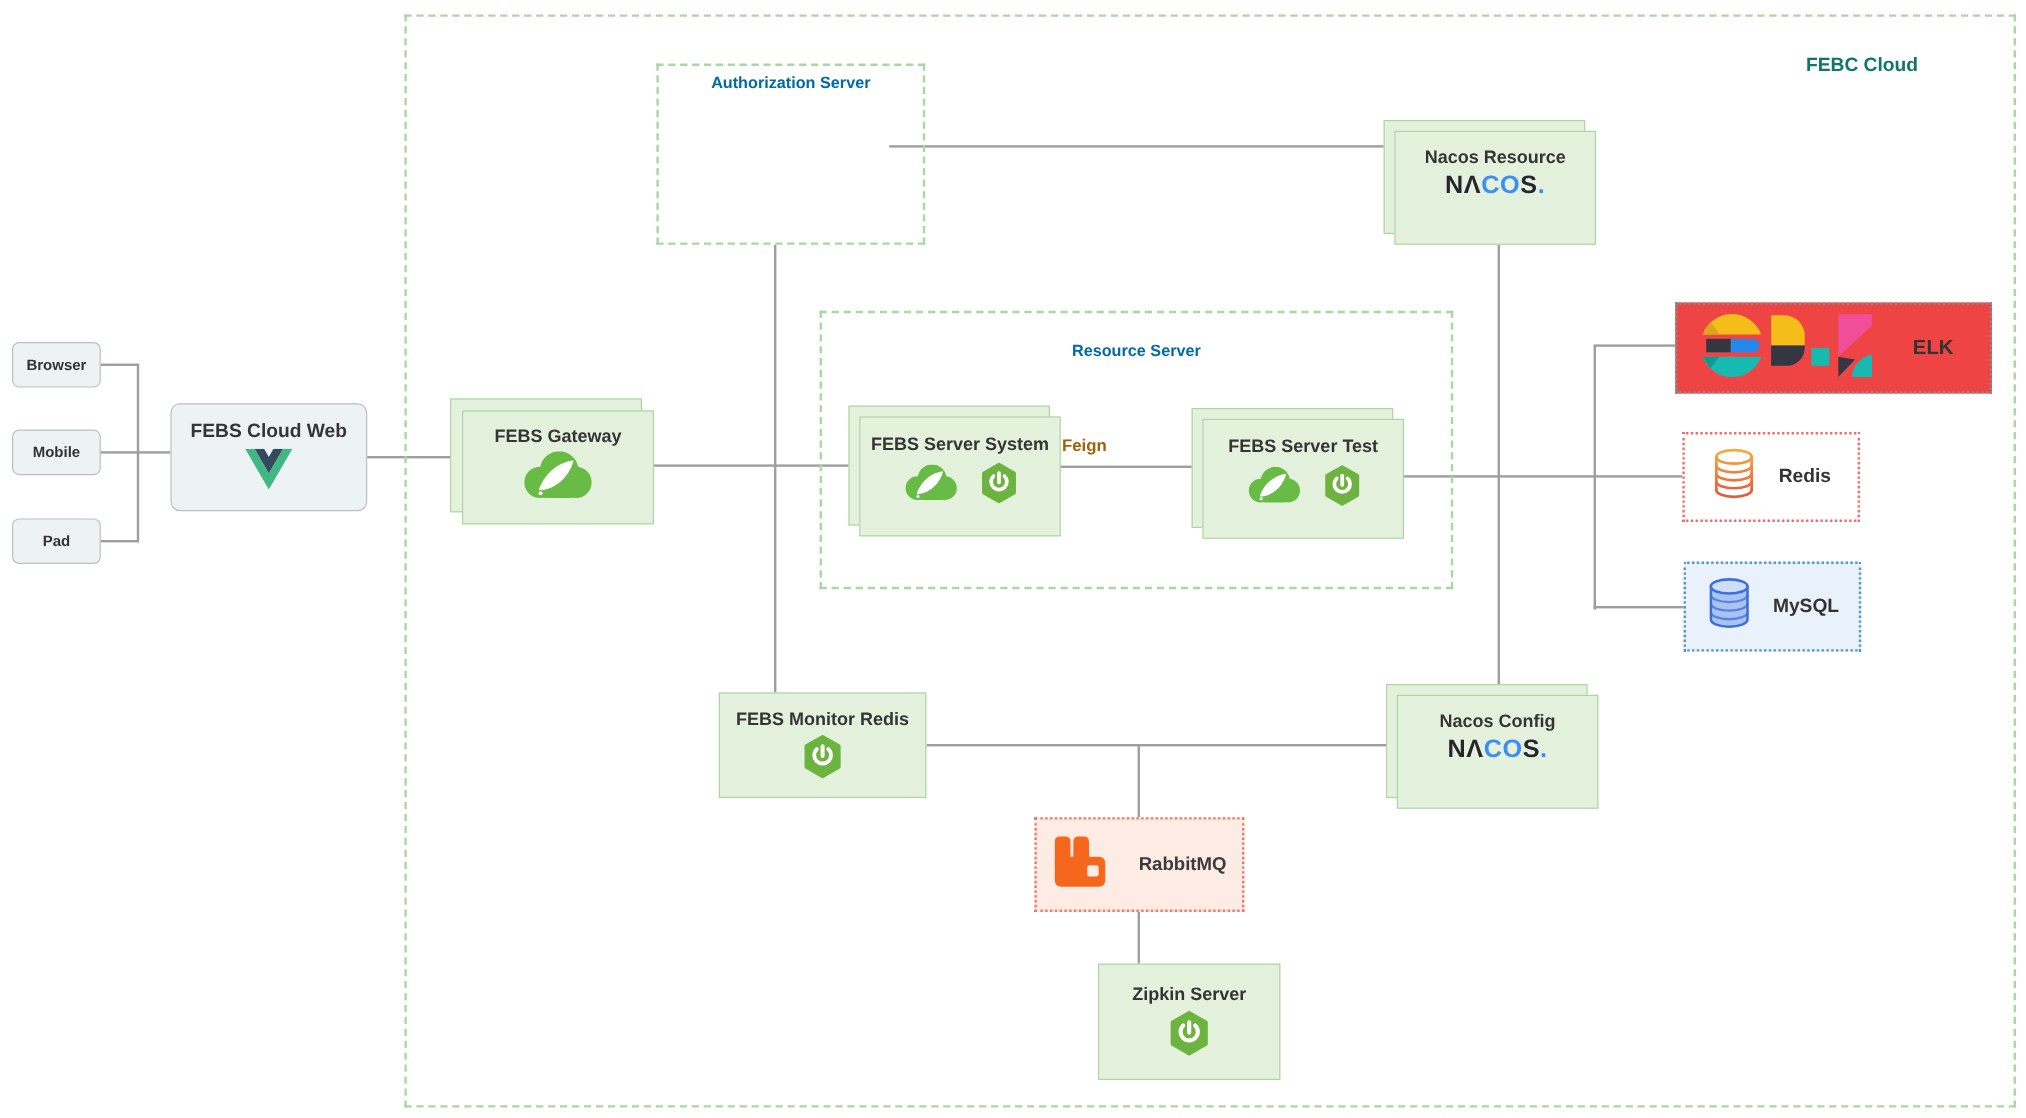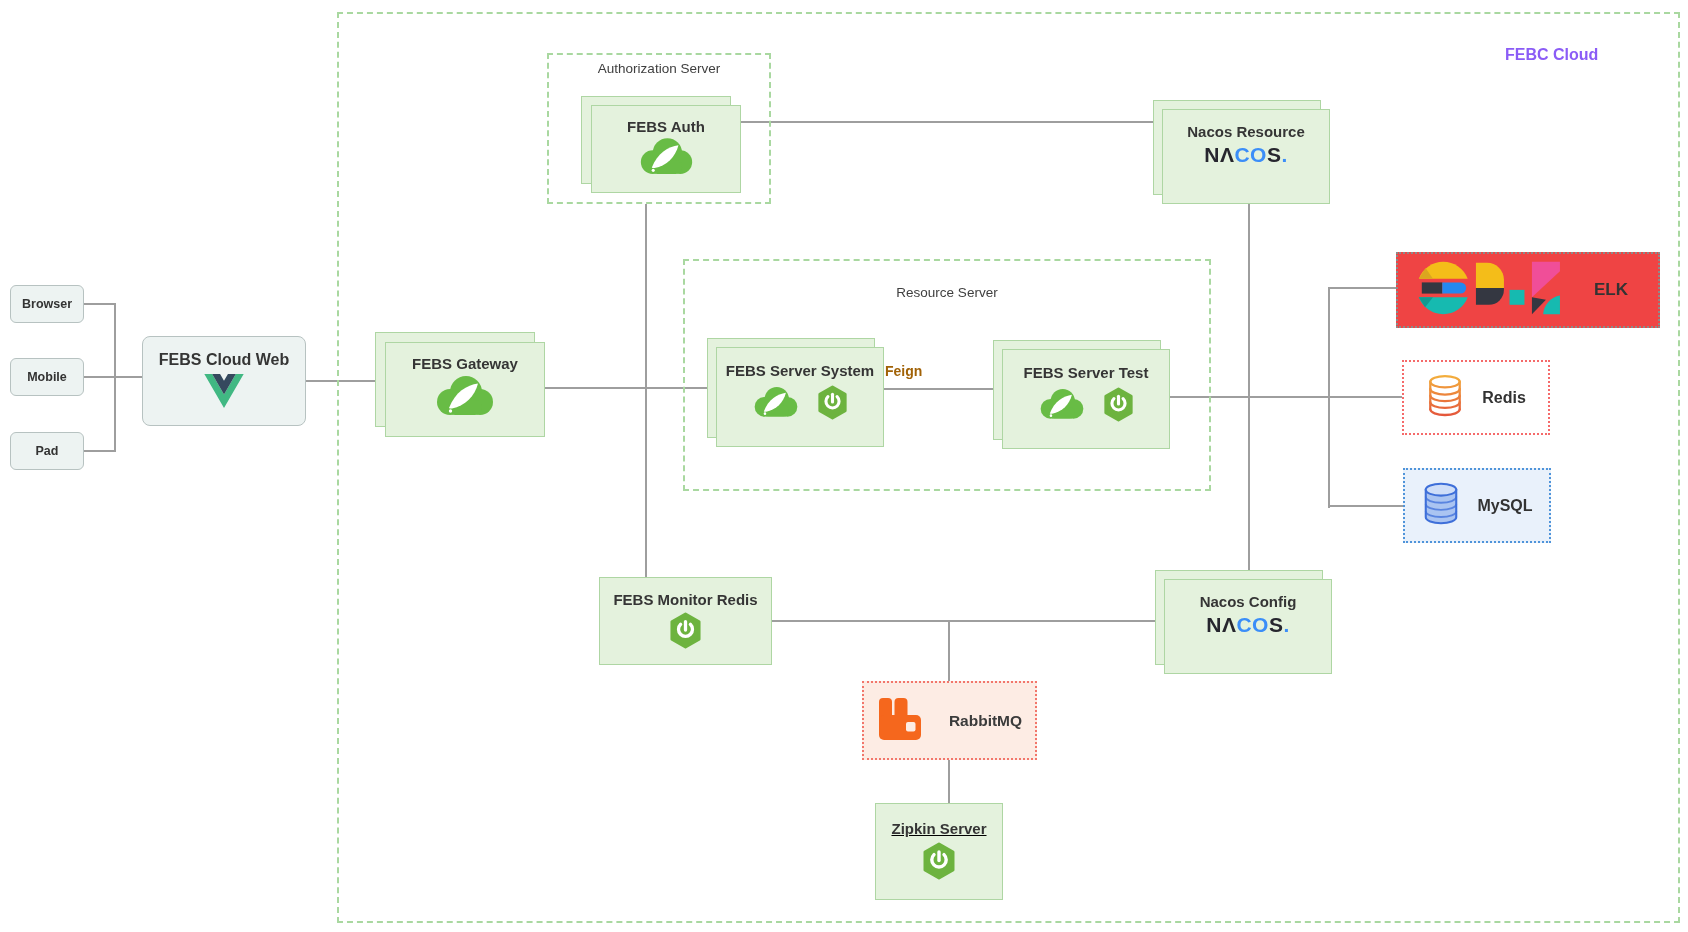--- a/index.html
+++ b/index.html
@@ -1,21 +1,21 @@
 <!DOCTYPE html>
 <html><head>
 <meta charset="utf-8">
 <style>
   html,body{margin:0;padding:0;background:#fff;}
   .canvas{position:relative;width:1688px;height:932px;background:#fff;
           font-family:"Liberation Sans",sans-serif;overflow:hidden;}
   .hline,.vline{position:absolute;background:#9e9e9e;}
   .hline{height:2px;} .vline{width:2px;}
   .group{position:absolute;border:2px dashed #a9d8a0;box-sizing:border-box;}
-  .group-label{position:absolute;font-weight:400;color:#404040;font-size:13.5px;white-space:nowrap;}
+  .group-label{position:absolute;font-weight:700;color:#0369a1;font-size:13.5px;white-space:nowrap;}
   .client{position:absolute;width:74px;height:38px;background:#edf3f2;border:1.5px solid #b7c2c1;
           border-radius:6px;display:flex;align-items:center;justify-content:center;
           font-weight:700;font-size:12.5px;color:#333;box-sizing:border-box;}
   .webbox{position:absolute;left:142px;top:336px;width:164px;height:90px;background:#edf3f2;
           border:1.5px solid #b7c2c1;border-radius:8px;box-sizing:border-box;text-align:center;}
   .stack{position:absolute;}
   .card{position:absolute;background:#e4f2dd;border:1px solid #aed6a3;box-sizing:border-box;text-align:center;}
   .card-title{font-weight:700;font-size:15px;color:#353535;white-space:nowrap;}
   .icons-row{display:flex;align-items:center;justify-content:center;gap:18px;}
   .nacos{font-weight:700;font-size:21px;letter-spacing:0.5px;color:#26262e;white-space:nowrap;}
@@ -26,21 +26,21 @@
              justify-content:space-between;padding:0 30px 0 16px;font-size:17px;}
   .store-redis{left:1402px;top:360px;width:148px;height:75px;background:#fff;border:2px dotted #f56a6a;
              justify-content:center;gap:18px;font-size:16px;}
   .store-mysql{left:1403px;top:468px;width:148px;height:75px;background:#e9f1fb;border:2px dotted #4f94da;
              justify-content:center;gap:16px;font-size:16px;}
   .rabbit{position:absolute;left:862px;top:681px;width:175px;height:79px;background:#fdece4;
           border:2px dotted #f2766b;display:flex;align-items:center;justify-content:center;gap:26px;
           font-weight:700;font-size:15.5px;color:#3b3b3b;box-sizing:border-box;}
   .feign{position:absolute;left:885px;top:363px;width:110px;text-align:left;
          font-weight:700;font-size:14px;color:#a16207;}
-  .febc-label{position:absolute;left:1505px;top:46px;font-weight:700;font-size:16px;color:#8b5cf6;}
+  .febc-label{position:absolute;left:1505px;top:46px;font-weight:700;font-size:16px;color:#0f766e;}
   .mt12{margin-top:12px;} .mt13{margin-top:13px;} .mt14{margin-top:14px;} .mt16{margin-top:16px;}
   .mt4{margin-top:4px;} .mt5{margin-top:5px;} .mt6{margin-top:6px;} .mt3{margin-top:3px;}
 </style>
 </head>
 <body>
 
 <div class="canvas">
 
   <div class="hline" style="left:84px;top:303px;width:31px;"></div>
   <div class="hline" style="left:84px;top:376px;width:58px;"></div>
@@ -101,38 +101,20 @@
               <circle cx="45" cy="26" r="13"></circle>
             <rect x="13" y="24" width="34" height="15" rx="7"></rect>
           </g>
           <path fill="#fff" d="M14,32 C20,16 32,9 43,7.5 C40,20 30,30 17,32.5 C15.8,32.7 14.6,32.5 14,32 Z"></path>
           <circle cx="15.5" cy="35" r="1.7" fill="#fff"></circle>
         </svg>
       </div>
     </div>
   </div>
 
-  <div class="stack" style="left:581px;top:96px;width:160px;height:97px;">
-    <div class="card" style="left:0;top:0;width:150px;height:88px;"></div>
-    <div class="card" style="left:10px;top:9px;width:150px;height:88px;">
-      <div class="card-title mt12">FEBS Auth</div>
-      <div class="mt3">
-        <svg width="55" height="39" viewBox="0 0 60 42">
-          <g fill="#68bc45">
-            <circle cx="15" cy="26" r="13"></circle>
-              <circle cx="31" cy="16" r="16"></circle>
-              <circle cx="45" cy="26" r="13"></circle>
-            <rect x="13" y="24" width="34" height="15" rx="7"></rect>
-          </g>
-          <path fill="#fff" d="M14,32 C20,16 32,9 43,7.5 C40,20 30,30 17,32.5 C15.8,32.7 14.6,32.5 14,32 Z"></path>
-          <circle cx="15.5" cy="35" r="1.7" fill="#fff"></circle>
-        </svg>
-      </div>
-    </div>
-  </div>
 
   <div class="stack" style="left:707px;top:338px;width:177px;height:109px;">
     <div class="card" style="left:0;top:0;width:168px;height:100px;"></div>
     <div class="card" style="left:9px;top:9px;width:168px;height:100px;">
       <div class="card-title mt14">FEBS Server System</div>
       <div class="icons-row mt6">
         <span>
           <svg width="46" height="32" viewBox="0 0 60 42">
             <g fill="#68bc45">
               <circle cx="15" cy="26" r="13"></circle>
@@ -223,21 +205,21 @@
           <rect x="2" y="2" width="13" height="27" rx="4"></rect>
           <rect x="17.5" y="2" width="13" height="27" rx="4"></rect>
           <rect x="2" y="19" width="42" height="25" rx="5"></rect>
         </g>
         <rect x="29" y="26" width="9.5" height="9.5" rx="2" fill="#fdece4"></rect>
       </svg>
     </span>
     <span>RabbitMQ</span>
   </div>
 
-  <div class="card" style="left:875px;top:803px;width:128px;height:97px;text-decoration:underline;">
+  <div class="card" style="left:915px;top:803px;width:152px;height:97px;">
     <div class="card-title mt16">Zipkin Server</div>
     <div class="mt5">
       <svg width="34" height="38" viewBox="0 0 34 38">
         <path d="M17,2 L31,10 V28 L17,36 L3,28 V10 Z" fill="#6db33f" stroke="#6db33f" stroke-width="3" stroke-linejoin="round"></path>
         <line x1="17" y1="10" x2="17" y2="18.5" stroke="#fff" stroke-width="3.4" stroke-linecap="round"></line>
         <path d="M12,12.6 a7.2,7.2 0 1 0 10,0" fill="none" stroke="#fff" stroke-width="3.4" stroke-linecap="round"></path>
       </svg>
     </div>
   </div>
 

